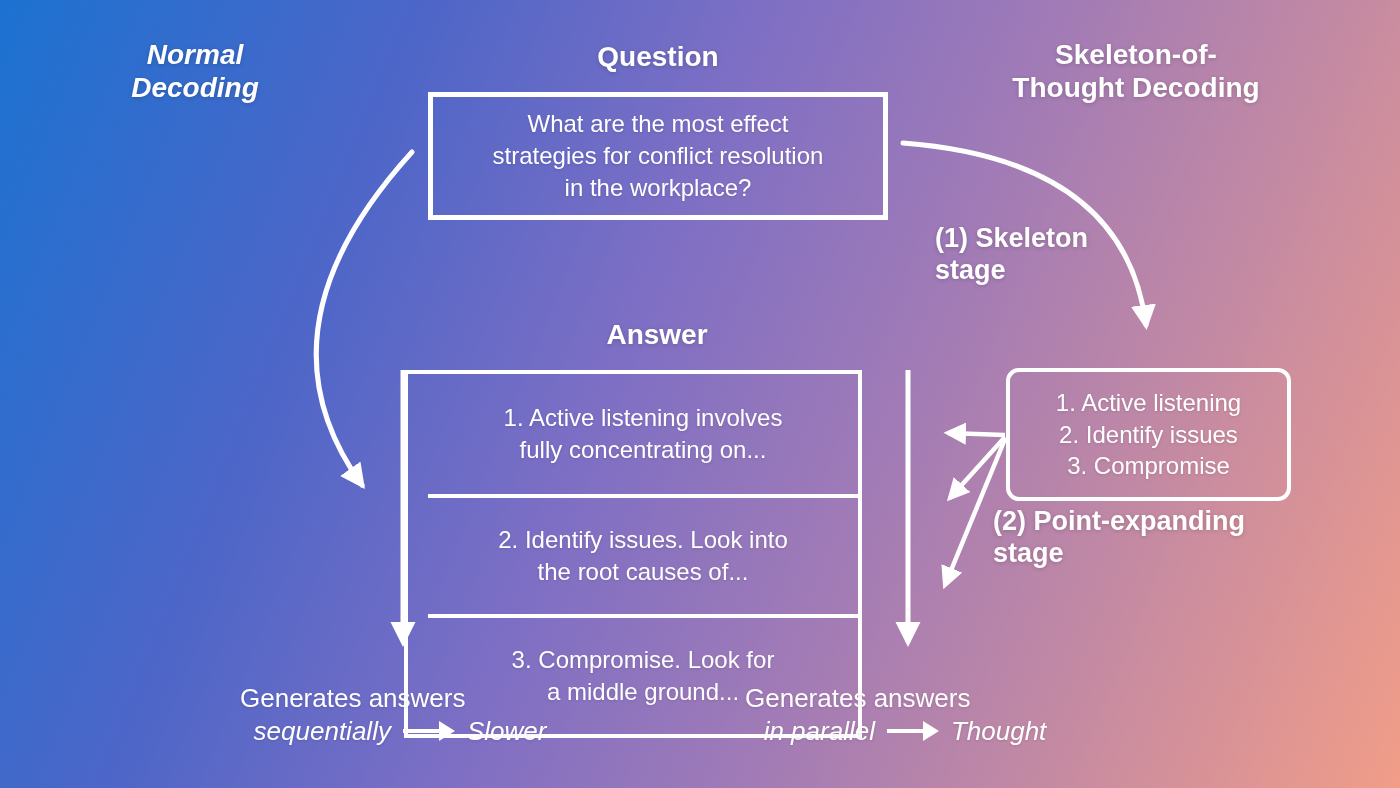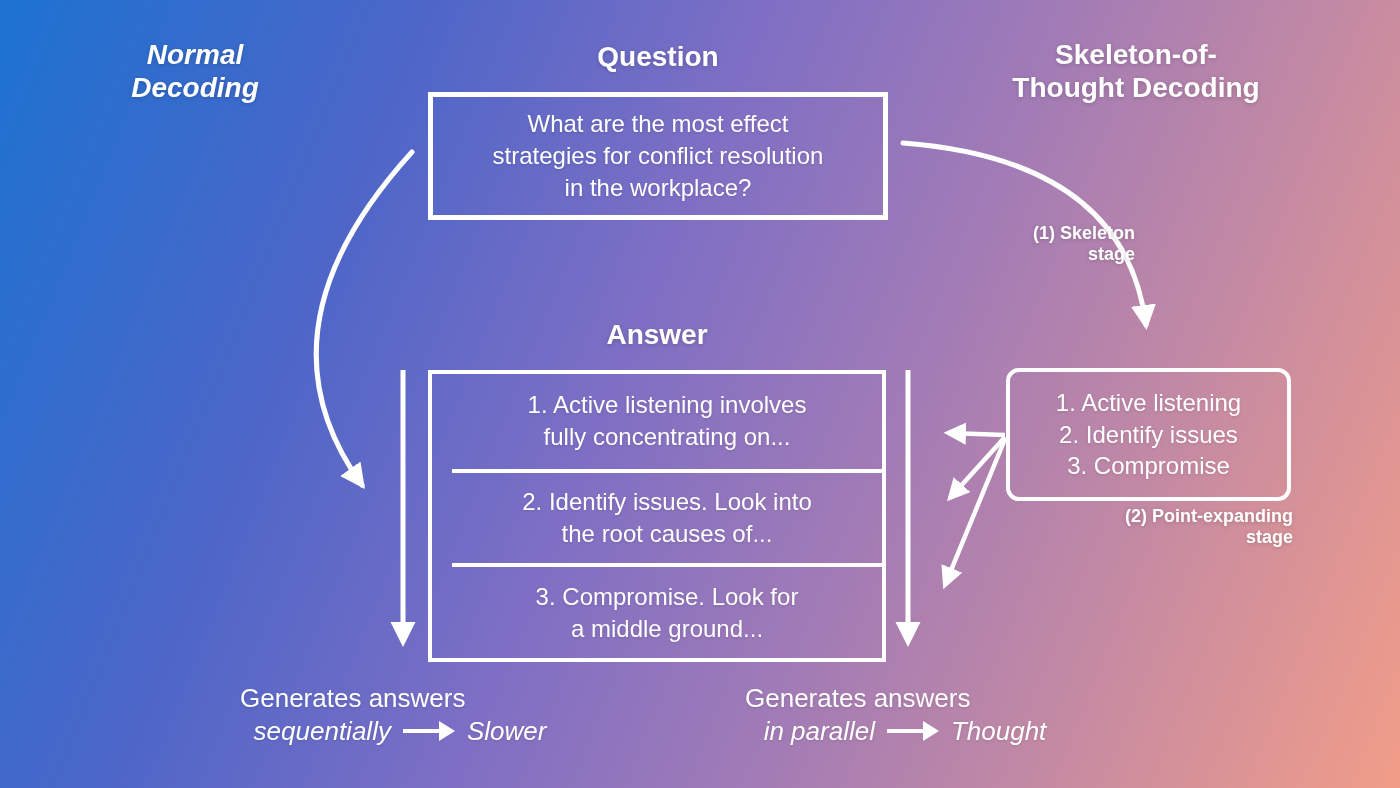--- a/index.html
+++ b/index.html
@@ -33,23 +33,23 @@
   .hdr {
     font-weight: bold;
     font-size: 28px;
     line-height: 1.18;
     text-align: center;
     white-space: pre-line;
     text-shadow: 0 1px 4px rgba(0,0,0,0.18);
   }
   .stagelbl {
     font-weight: bold;
-    font-size: 18px;
+    font-size: 27px;
     line-height: 1.18;
-    text-align: right;
+    text-align: left;
     white-space: pre-line;
     text-shadow: 0 1px 4px rgba(0,0,0,0.18);
   }
   .box {
     box-sizing: border-box;
     border: 5px solid #ffffff;
     display: flex;
     align-items: center;
     justify-content: center;
     text-align: center;
@@ -144,21 +144,21 @@
     <div class="boxtext">What are the most effect
 strategies for conflict resolution
 in the workplace?</div>
   </div>
 
   <div class="abs stagelbl" style="left:935px; top:223px; width:200px;">(1) Skeleton
 stage</div>
 
   <div class="abs hdr" style="left:557px; top:318px; width:200px;">Answer</div>
 
-  <div class="abs answer-box" style="left:428px; top:370px; width:458px; height:292px;padding-left:20px;">
+  <div class="abs answer-box" style="left:404px; top:370px; width:458px; height:368px;padding-left:20px;">
     <div class="answer-row">
       <div class="boxtext">1. Active listening involves
 fully concentrating on...</div>
     </div>
     <div class="answer-row">
       <div class="boxtext">2. Identify issues. Look into
 the root causes of...</div>
     </div>
     <div class="answer-row">
       <div class="boxtext">3. Compromise. Look for

